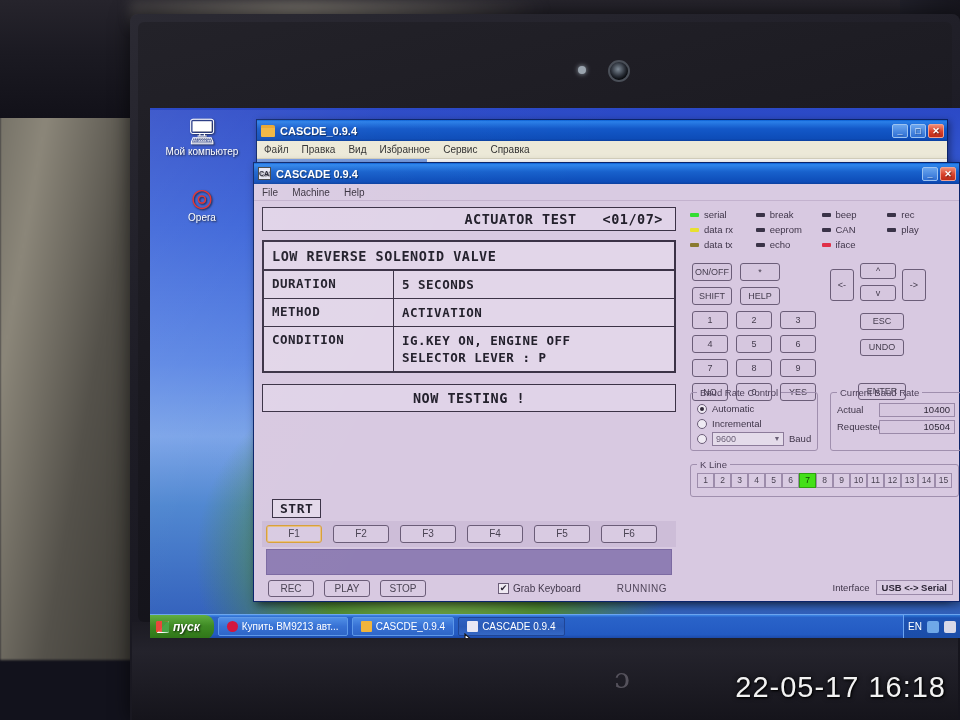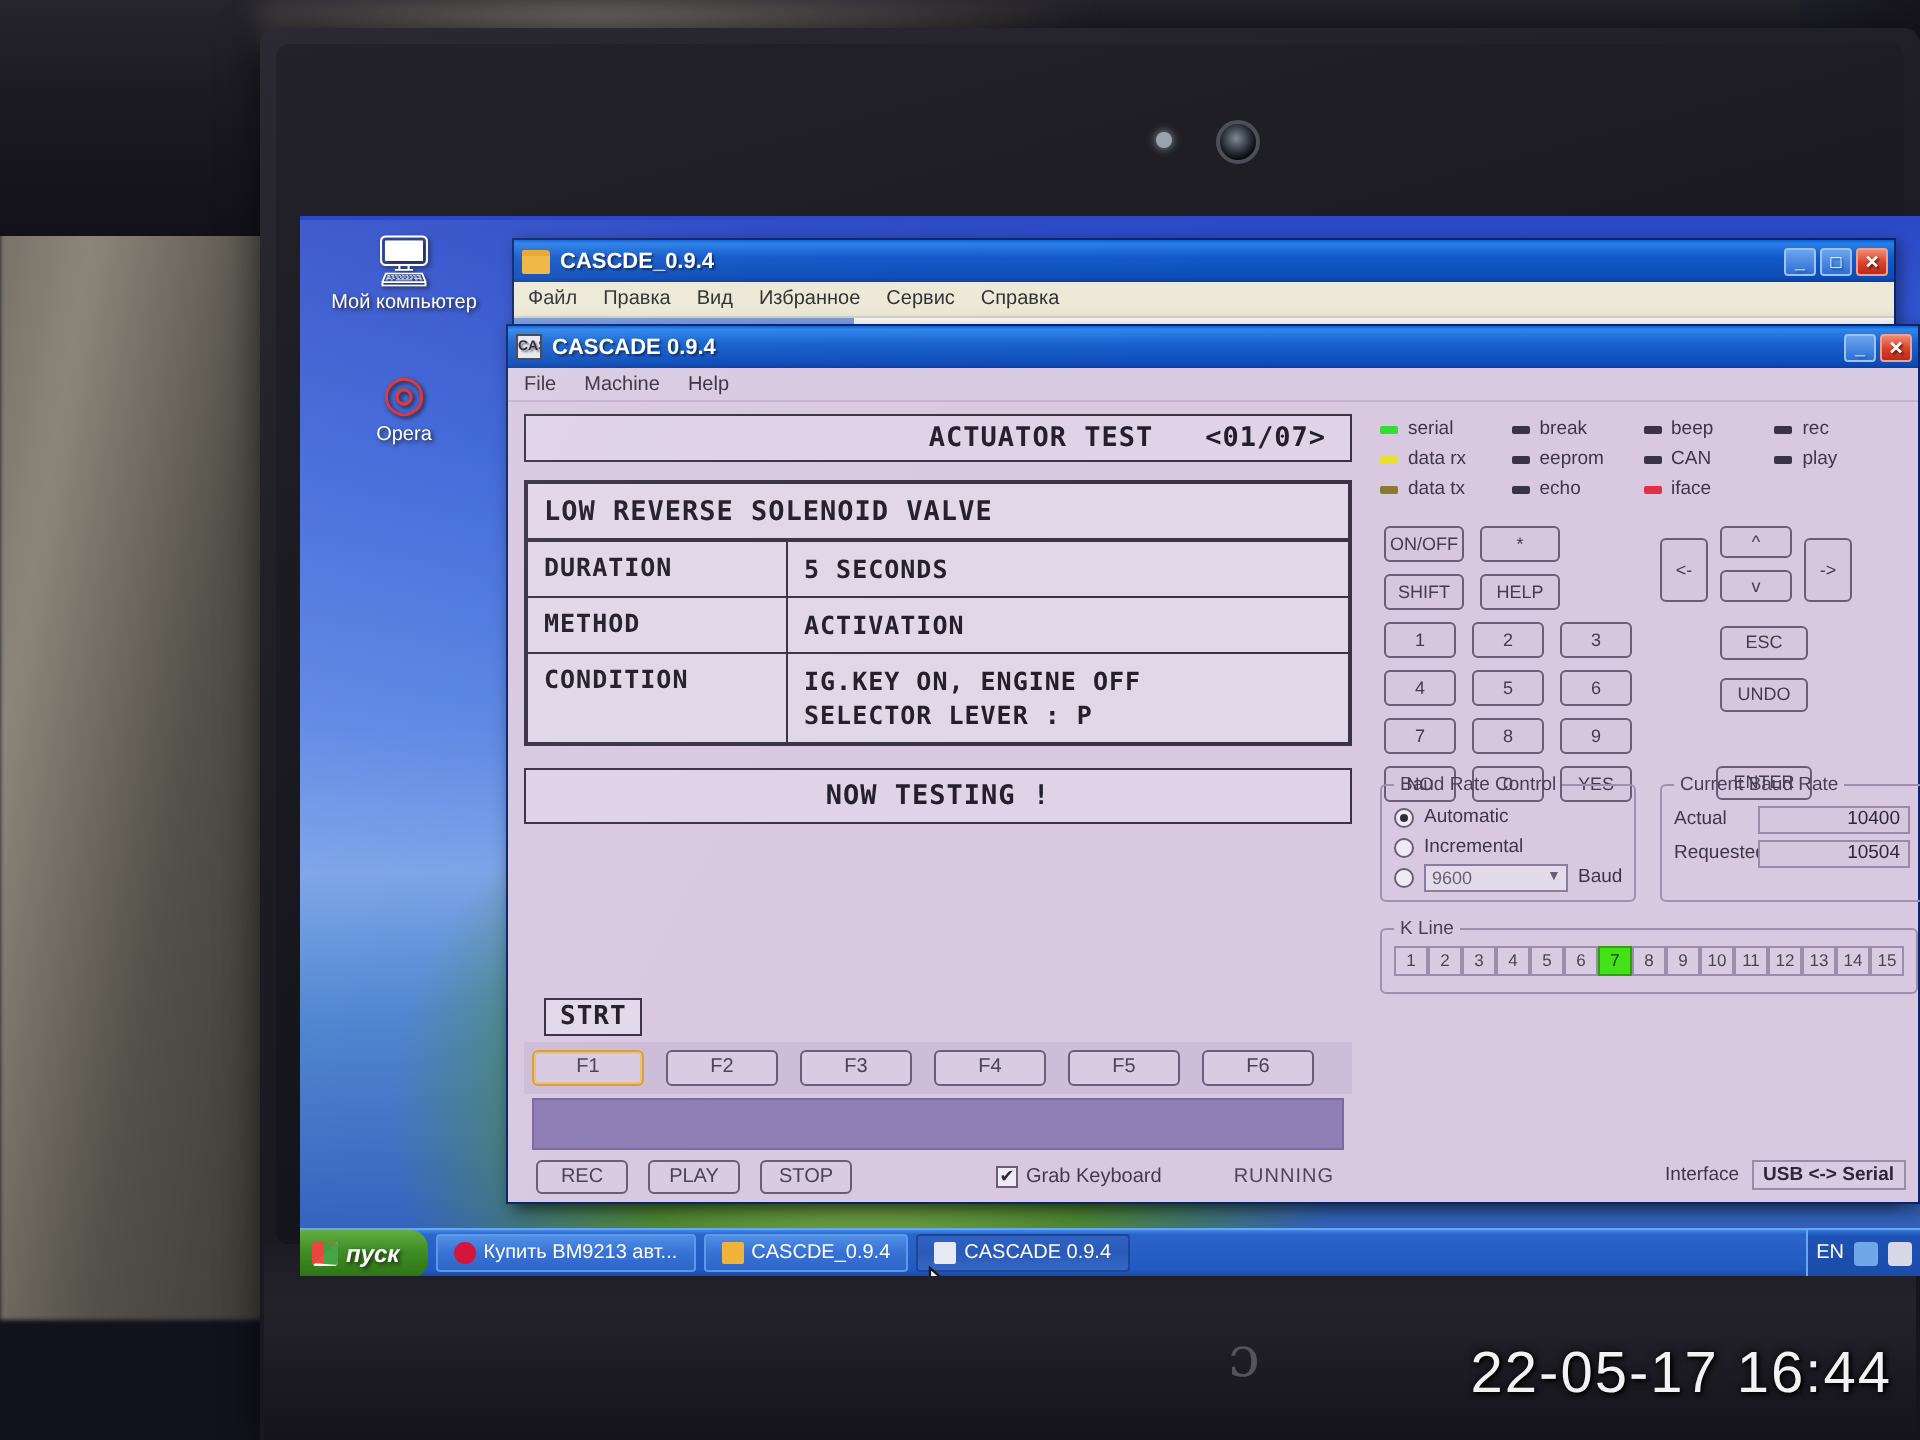--- a/index.html
+++ b/index.html
@@ -638,14 +638,14 @@
         <div id="tray">
           <span>EN</span>
           <span style="width:12px;height:12px;background:#6fa8e8;border-radius:2px;display:inline-block;"></span>
           <span style="width:12px;height:12px;background:#d8d8e8;border-radius:2px;display:inline-block;"></span>
         </div>
       </div>
     </div>
   </div>
 
   <div id="screen-glare"></div>
-  <div id="cam-stamp">22-05-17 16:44</div>
+  <div id="cam-stamp">22-05-17 16:18</div>
 </div>
 
 </body></html>

